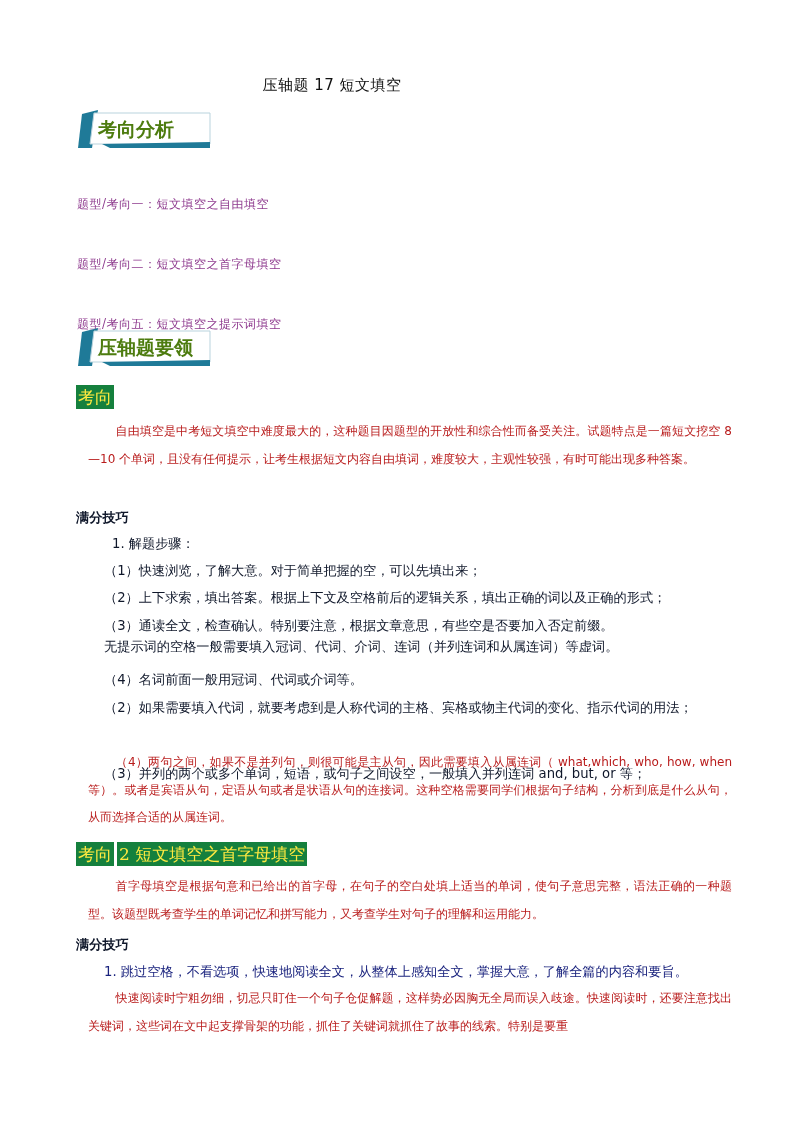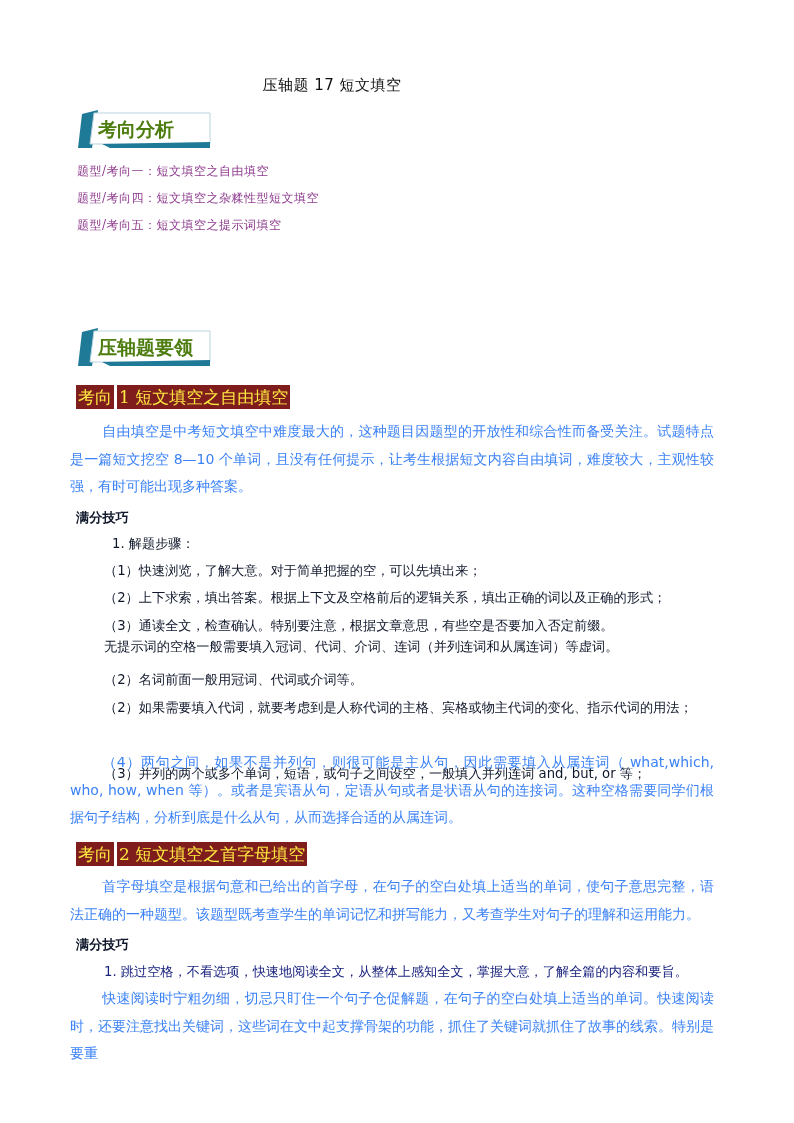--- a/index.html
+++ b/index.html
@@ -6,26 +6,26 @@
     body { width: 794px; height: 1123px; position: relative; overflow: hidden;
       font-family: "DejaVu Sans", "Liberation Sans", sans-serif; color: #111; }
     .title { position: absolute; top: 76px; left: 0; width: 664px; text-align: center;
       font-size: 15px; letter-spacing: 0.5px; color: #111; }
     .banner { position: absolute; left: 76px; width: 136px; height: 42px; }
     .banner .bg { position: absolute; left: 0; top: 0; width: 136px; height: 42px; }
     .banner .label { position: absolute; left: 22px; top: 9px; font-size: 19px; font-weight: bold;
       color: #4d7c0f; letter-spacing: 0px; }
     .topic-list { position: absolute; left: 77px; top: 158px; }
     .topic-item { font-family: "DejaVu Serif", serif; font-size: 12px; color: #8e3a8e;
-      height: 27px; line-height: 27px; letter-spacing: 0.5px; }
+      height: 27px; line-height: 27px; letter-spacing: 0.5px; margin-top: 33px; }
     .section-head { position: absolute; left: 76px; height: 24px; display: flex; gap: 3px; }
-    .section-head span { background: #7f1d1d; color: #ffe940; font-size: 17px; line-height: 24px;
+    .section-head span { background: #15803d; color: #ffe940; font-size: 17px; line-height: 24px;
       padding: 0 2px; font-family: "DejaVu Serif", serif; }
-    .para { position: absolute; left: 70px; width: 644px; font-size: 14px; line-height: 27.5px;
-      color: #3b82f6; text-align: justify; }
+    .para { position: absolute; left: 88px; width: 644px; font-size: 12px; line-height: 27.5px;
+      color: #b91c1c; text-align: justify; }
     .indent2 { text-indent: 2.3em; }
     .bold { font-weight: bold; }
     .line { position: absolute; font-size: 13.2px; line-height: 27.5px; color: #0f172a; white-space: nowrap; }
     .navy { color: #1a237e; }
   </style>
 </head>
 <body>
 
 <div class="title">压轴题 17  短文填空</div>
 
@@ -33,52 +33,51 @@
   <svg class="bg" viewBox="0 0 136 42" width="136" height="42">
     <polygon points="6,6 22,2 16,40 2,40" fill="#1f7a98"></polygon>
     <polygon points="18,5 134,5 134,36 14,36" fill="#ffffff" stroke="#b9d3dd" stroke-width="1"></polygon>
     <polygon points="26,36 134,34 134,40 34,40" fill="#1f7a98"></polygon>
   </svg>
   <div class="label">考向分析</div>
 </div>
 
 <div class="topic-list">
   <div class="topic-item">题型/考向一：短文填空之自由填空</div>
-  <div class="topic-item">题型/考向四：短文填空之杂糅性型短文填空</div>
+  <div class="topic-item">题型/考向二：短文填空之首字母填空</div>
   <div class="topic-item">题型/考向五：短文填空之提示词填空</div>
 </div>
 
 <div class="banner" style="top:326px; width:140px;text-align:center;">
   <svg class="bg" viewBox="0 0 136 42" width="140" height="42">
     <polygon points="6,6 22,2 16,40 2,40" fill="#1f7a98"></polygon>
     <polygon points="18,5 134,5 134,36 14,36" fill="#ffffff" stroke="#b9d3dd" stroke-width="1"></polygon>
     <polygon points="26,36 134,34 134,40 34,40" fill="#1f7a98"></polygon>
   </svg>
   <div class="label">压轴题要领</div>
 </div>
 
 <div class="section-head" style="top:385px;">
   <span>考向</span>
-  <span><span style="padding:0;">1</span>&nbsp;<span style="padding:0;">短文填空之自由填空</span></span>
 </div>
 
 <div class="para indent2" style="top:418px;">自由填空是中考短文填空中难度最大的，这种题目因题型的开放性和综合性而备受关注。试题特点是一篇短文挖空 8—10 个单词，且没有任何提示，让考生根据短文内容自由填词，难度较大，主观性较强，有时可能出现多种答案。</div>
 
 <div class="line bold" style="left:76px; top:504px;">满分技巧</div>
 <div class="line" style="left:112px; top:530px;">1. 解题步骤：</div>
 <div class="line" style="left:104px; top:557px;">（1）快速浏览，了解大意。对于简单把握的空，可以先填出来；</div>
 <div class="line" style="left:104px; top:584px;">（2）上下求索，填出答案。根据上下文及空格前后的逻辑关系，填出正确的词以及正确的形式；</div>
 <div class="line" style="left:104px; top:612px;">（3）通读全文，检查确认。特别要注意，根据文章意思，有些空是否要加入否定前缀。</div>
 <div class="line" style="left:104px; top:633px;">无提示词的空格一般需要填入冠词、代词、介词、连词（并列连词和从属连词）等虚词。</div>
-<div class="line" style="left:104px; top:666px;">（2）名词前面一般用冠词、代词或介词等。</div>
+<div class="line" style="left:104px; top:666px;">（4）名词前面一般用冠词、代词或介词等。</div>
 <div class="line" style="left:104px; top:694px;">（2）如果需要填入代词，就要考虑到是人称代词的主格、宾格或物主代词的变化、指示代词的用法；</div>
 <div class="line" style="left:104px; top:760px;">（3）并列的两个或多个单词，短语，或句子之间设空，一般填入并列连词 and, but, or 等；</div>
 <div class="para indent2" style="top:749px;">（4）两句之间，如果不是并列句，则很可能是主从句，因此需要填入从属连词（ what,which, who, how, when 等）。或者是宾语从句，定语从句或者是状语从句的连接词。这种空格需要同学们根据句子结构，分析到底是什么从句，从而选择合适的从属连词。</div>
 
 <div class="section-head" style="top:842px;">
   <span>考向</span>
   <span><span style="padding:0;">2</span>&nbsp;<span style="padding:0;text-align:right;">短文填空之首字母填空</span></span>
 </div>
 
 <div class="para indent2" style="top:873px;">首字母填空是根据句意和已给出的首字母，在句子的空白处填上适当的单词，使句子意思完整，语法正确的一种题型。该题型既考查学生的单词记忆和拼写能力，又考查学生对句子的理解和运用能力。</div>
 <div class="line bold" style="left:76px; top:931px;">满分技巧</div>
 <div class="line navy" style="left:104px; top:958px;">1. 跳过空格，不看选项，快速地阅读全文，从整体上感知全文，掌握大意，了解全篇的内容和要旨。</div>
-<div class="para indent2" style="top:985px;">快速阅读时宁粗勿细，切忌只盯住一个句子仓促解题，在句子的空白处填上适当的单词。快速阅读时，还要注意找出关键词，这些词在文中起支撑骨架的功能，抓住了关键词就抓住了故事的线索。特别是要重</div>
+<div class="para indent2" style="top:985px;">快速阅读时宁粗勿细，切忌只盯住一个句子仓促解题，这样势必因胸无全局而误入歧途。快速阅读时，还要注意找出关键词，这些词在文中起支撑骨架的功能，抓住了关键词就抓住了故事的线索。特别是要重</div>
 
 </body></html>

